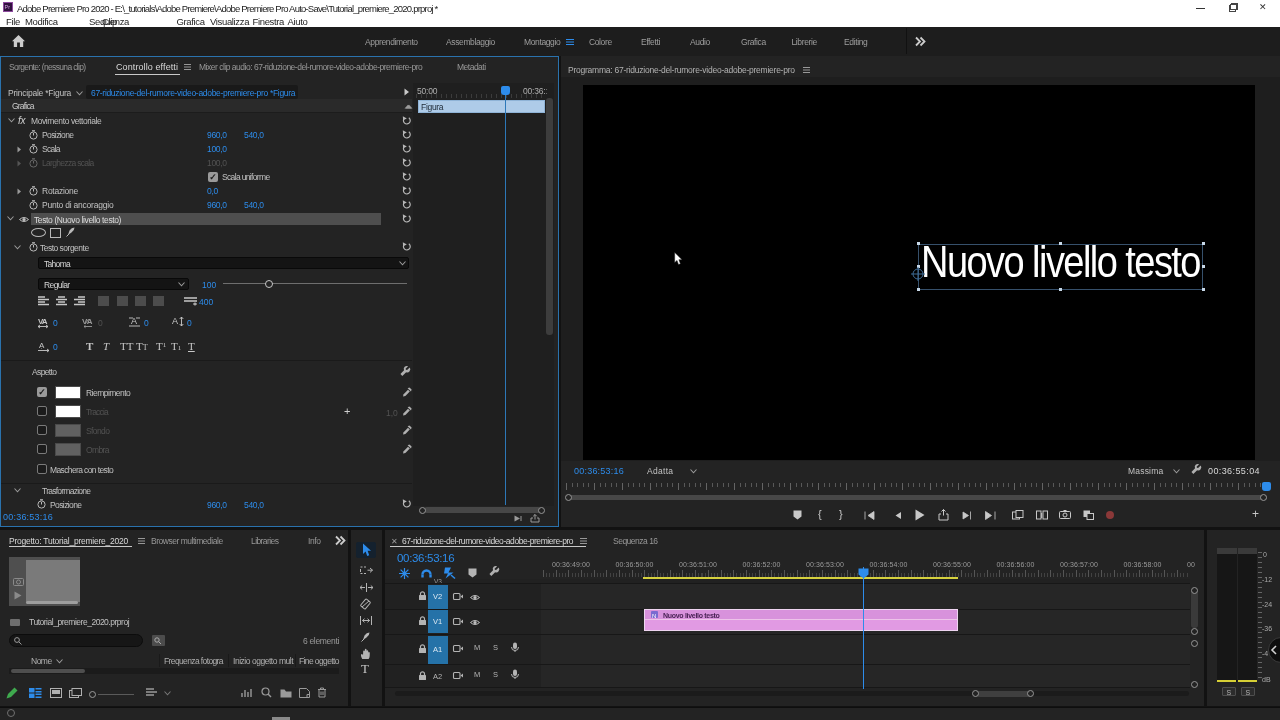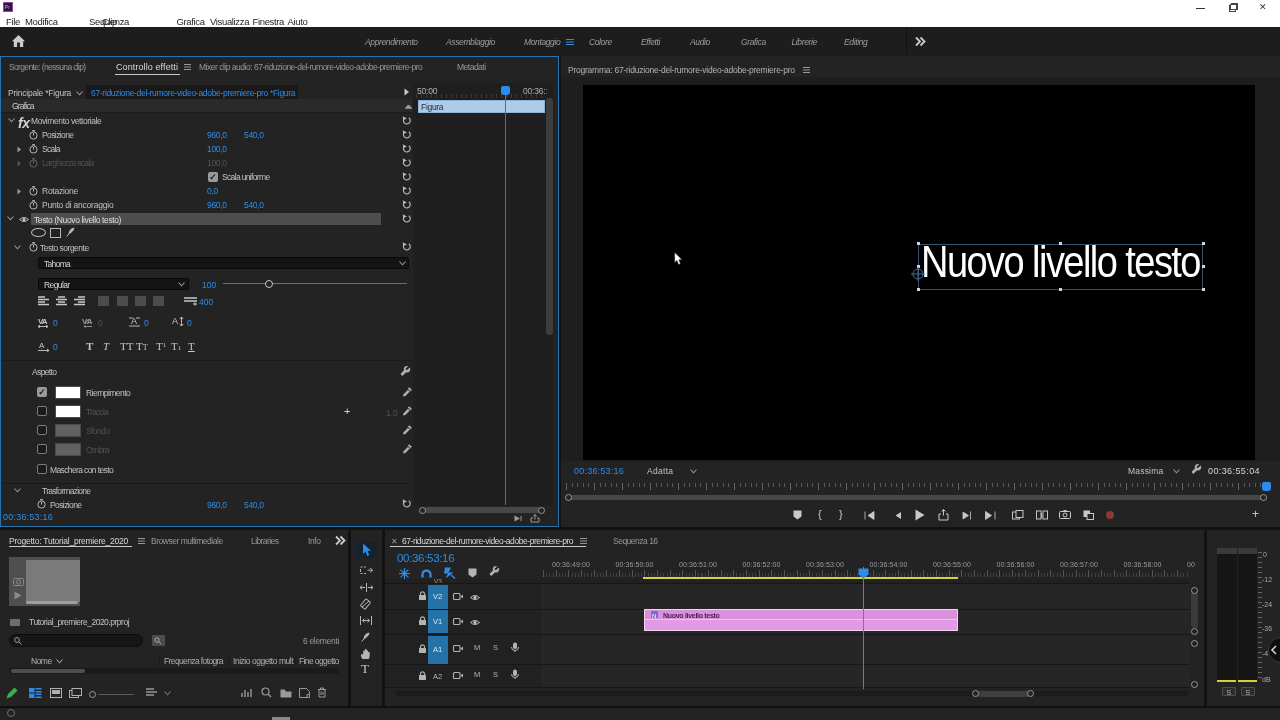--- a/index.html
+++ b/index.html
@@ -57,20 +57,21 @@
 <g id="pen">
           <path d="M2 8 L3.5 3.5 Q5.5 0.5 8.5 0.5 Q8.5 3.5 5.5 5.5 L2 8 Z" fill="#b8b8b8"></path>
           <line x1="0.5" y1="9.5" x2="3" y2="7" stroke="#b8b8b8" stroke-width="1"></line>
         </g>
 </defs>
 </svg>
 
 <div class="a" style="left:0;top:0;width:1280px;height:14px;background:#ffffff;"></div>
 <div class="a" style="left:3px;top:2px;width:10px;height:10px;background:#31113f;border:1px solid #8d4a9e;"></div>
 <div class="t" style="left:4.5px;top:4.5px;font-size:5.5px;color:#cf9fdd;letter-spacing:0;">Pr</div>
+<div class="t" style="left:17px;top:3.5px;color:#1c1c1c;font-size:9.5px;letter-spacing:-0.79px;">Adobe Premiere Pro 2020 - E:\_tutorials\Adobe Premiere\Adobe Premiere Pro Auto-Save\Tutorial_premiere_2020.prproj *</div>
 <div class="a" style="left:1196px;top:8px;width:9px;height:1px;background:#333;"></div>
 <div class="a" style="left:1229px;top:5px;width:7px;height:7px;border:1px solid #444;background:#fff;"></div>
 <div class="a" style="left:1231px;top:3px;width:7px;height:7px;border:1px solid #444;border-bottom:none;"></div>
 <div class="a" style="left:1230px;top:4px;width:7px;height:6px;background:#fff;border:1px solid #444;"></div>
 <div class="t" style="left:1259px;top:2.5px;color:#333;font-size:9px;letter-spacing:0;">✕</div>
 
 <div class="a" style="left:0;top:14px;width:1280px;height:13px;background:#ffffff;"></div>
 <div class="t m" style="left:6px;top:16.5px;">File</div>
 <div class="t m" style="left:25px;top:16.5px;">Modifica</div>
 <div class="t m" style="left:66px;top:16.5px;margin-left:36px;">Clip</div>
@@ -93,21 +94,21 @@
 <div class="t w" style="left:589px;top:38px;">Colore</div>
 <div class="t w" style="left:641px;top:38px;">Effetti</div>
 <div class="t w" style="left:690px;top:38px;">Audio</div>
 <div class="t w" style="left:741px;top:38px;">Grafica</div>
 <div class="t w" style="left:791.5px;top:38px;">Librerie</div>
 <div class="t w" style="left:844px;top:38px;">Editing</div>
 <div class="a" style="left:906px;top:28px;width:1px;height:26px;background:#111;"></div>
 <svg class="a" style="left:915px;top:37px;" width="11" height="9">
       <path d="M1 0.5 L5 4.5 L1 8.5 M5.5 0.5 L9.5 4.5 L5.5 8.5" fill="none" stroke="#cccccc" stroke-width="1.8"></path>
     </svg>
-<style>.w{color:#9e9e9e!important;letter-spacing:-0.38px!important;font-style:italic;}</style>
+<style>.w{color:#9e9e9e!important;letter-spacing:-0.38px!important;}</style>
 
 <div class="panel" id="fxp" style="left:0;top:56px;width:559px;height:471px;border:1px solid #2a72ad;"></div>
 <div class="t" style="left:9px;top:63px;color:#989898;letter-spacing:-0.65px;">Sorgente: (nessuna clip)</div>
 <div class="t" style="left:116px;top:63px;color:#d8d8d8;font-size:9px;letter-spacing:0.1px;">Controllo effetti</div>
 <div class="a" style="left:115px;top:73.5px;width:65px;height:1px;background:#c8c8c8;"></div>
 <div class="a" style="left:184px;top:64px;width:7px;height:1.2px;background:#989898;box-shadow:0 2.5px #989898,0 5px #989898;"></div>
 <div class="t" style="left:199px;top:63px;color:#989898;letter-spacing:-0.49px;">Mixer clip audio: 67-riduzione-del-rumore-video-adobe-premiere-pro</div>
 <div class="t" style="left:441px;top:63px;color:#989898;letter-spacing:-0.5px;margin-left:16px;">Metadati</div>
 
 <div class="t" style="left:8px;top:89px;letter-spacing:-0.22px;">Principale *Figura</div>
@@ -122,21 +123,21 @@
 
 <div class="a" style="left:1px;top:99px;width:411px;height:14px;background:#2a2a2a;border-bottom:1px solid #1c1c1c;"></div>
 <div class="t" style="left:12px;top:102px;letter-spacing:-0.8px;color:#cbcbcb;">Grafica</div>
 <svg class="a" style="left:404px;top:104px;" width="8" height="5">
       <path d="M0.5 4.5 L4 0.8 L7.5 4.5 Z" fill="#9a9a9a"></path>
     </svg>
 
 <svg class="a" style="left:8px;top:118px;" width="7" height="5">
       <path d="M0.5 0.5 L3.5 3.8 L6.5 0.5" fill="none" stroke="#9a9a9a" stroke-width="1.1"></path>
     </svg>
-<div class="t" style="left:18px;top:116px;color:#d0d0d0;font-style:italic;font-size:14px;font-weight:bold;">fx</div>
+<div class="t" style="left:18px;top:116px;color:#d0d0d0;font-style:italic;font-size:10px;font-weight:normal;">fx</div>
 <div class="t" style="left:31px;top:117px;letter-spacing:-0.4px;">Movimento vettoriale</div>
 <svg class="a" style="left:402px;top:116px;" width="10" height="10">
       <use href="#rst"></use>
     </svg>
 
 <svg class="a" style="left:29px;top:130px;" width="9" height="11">
       <use href="#sw"></use>
     </svg>
 <div class="t" style="left:42px;top:131px;letter-spacing:-0.6px;">Posizione</div>
 <div class="t blue" style="left:207px;top:131px;letter-spacing:-0.3px;">960,0</div>

